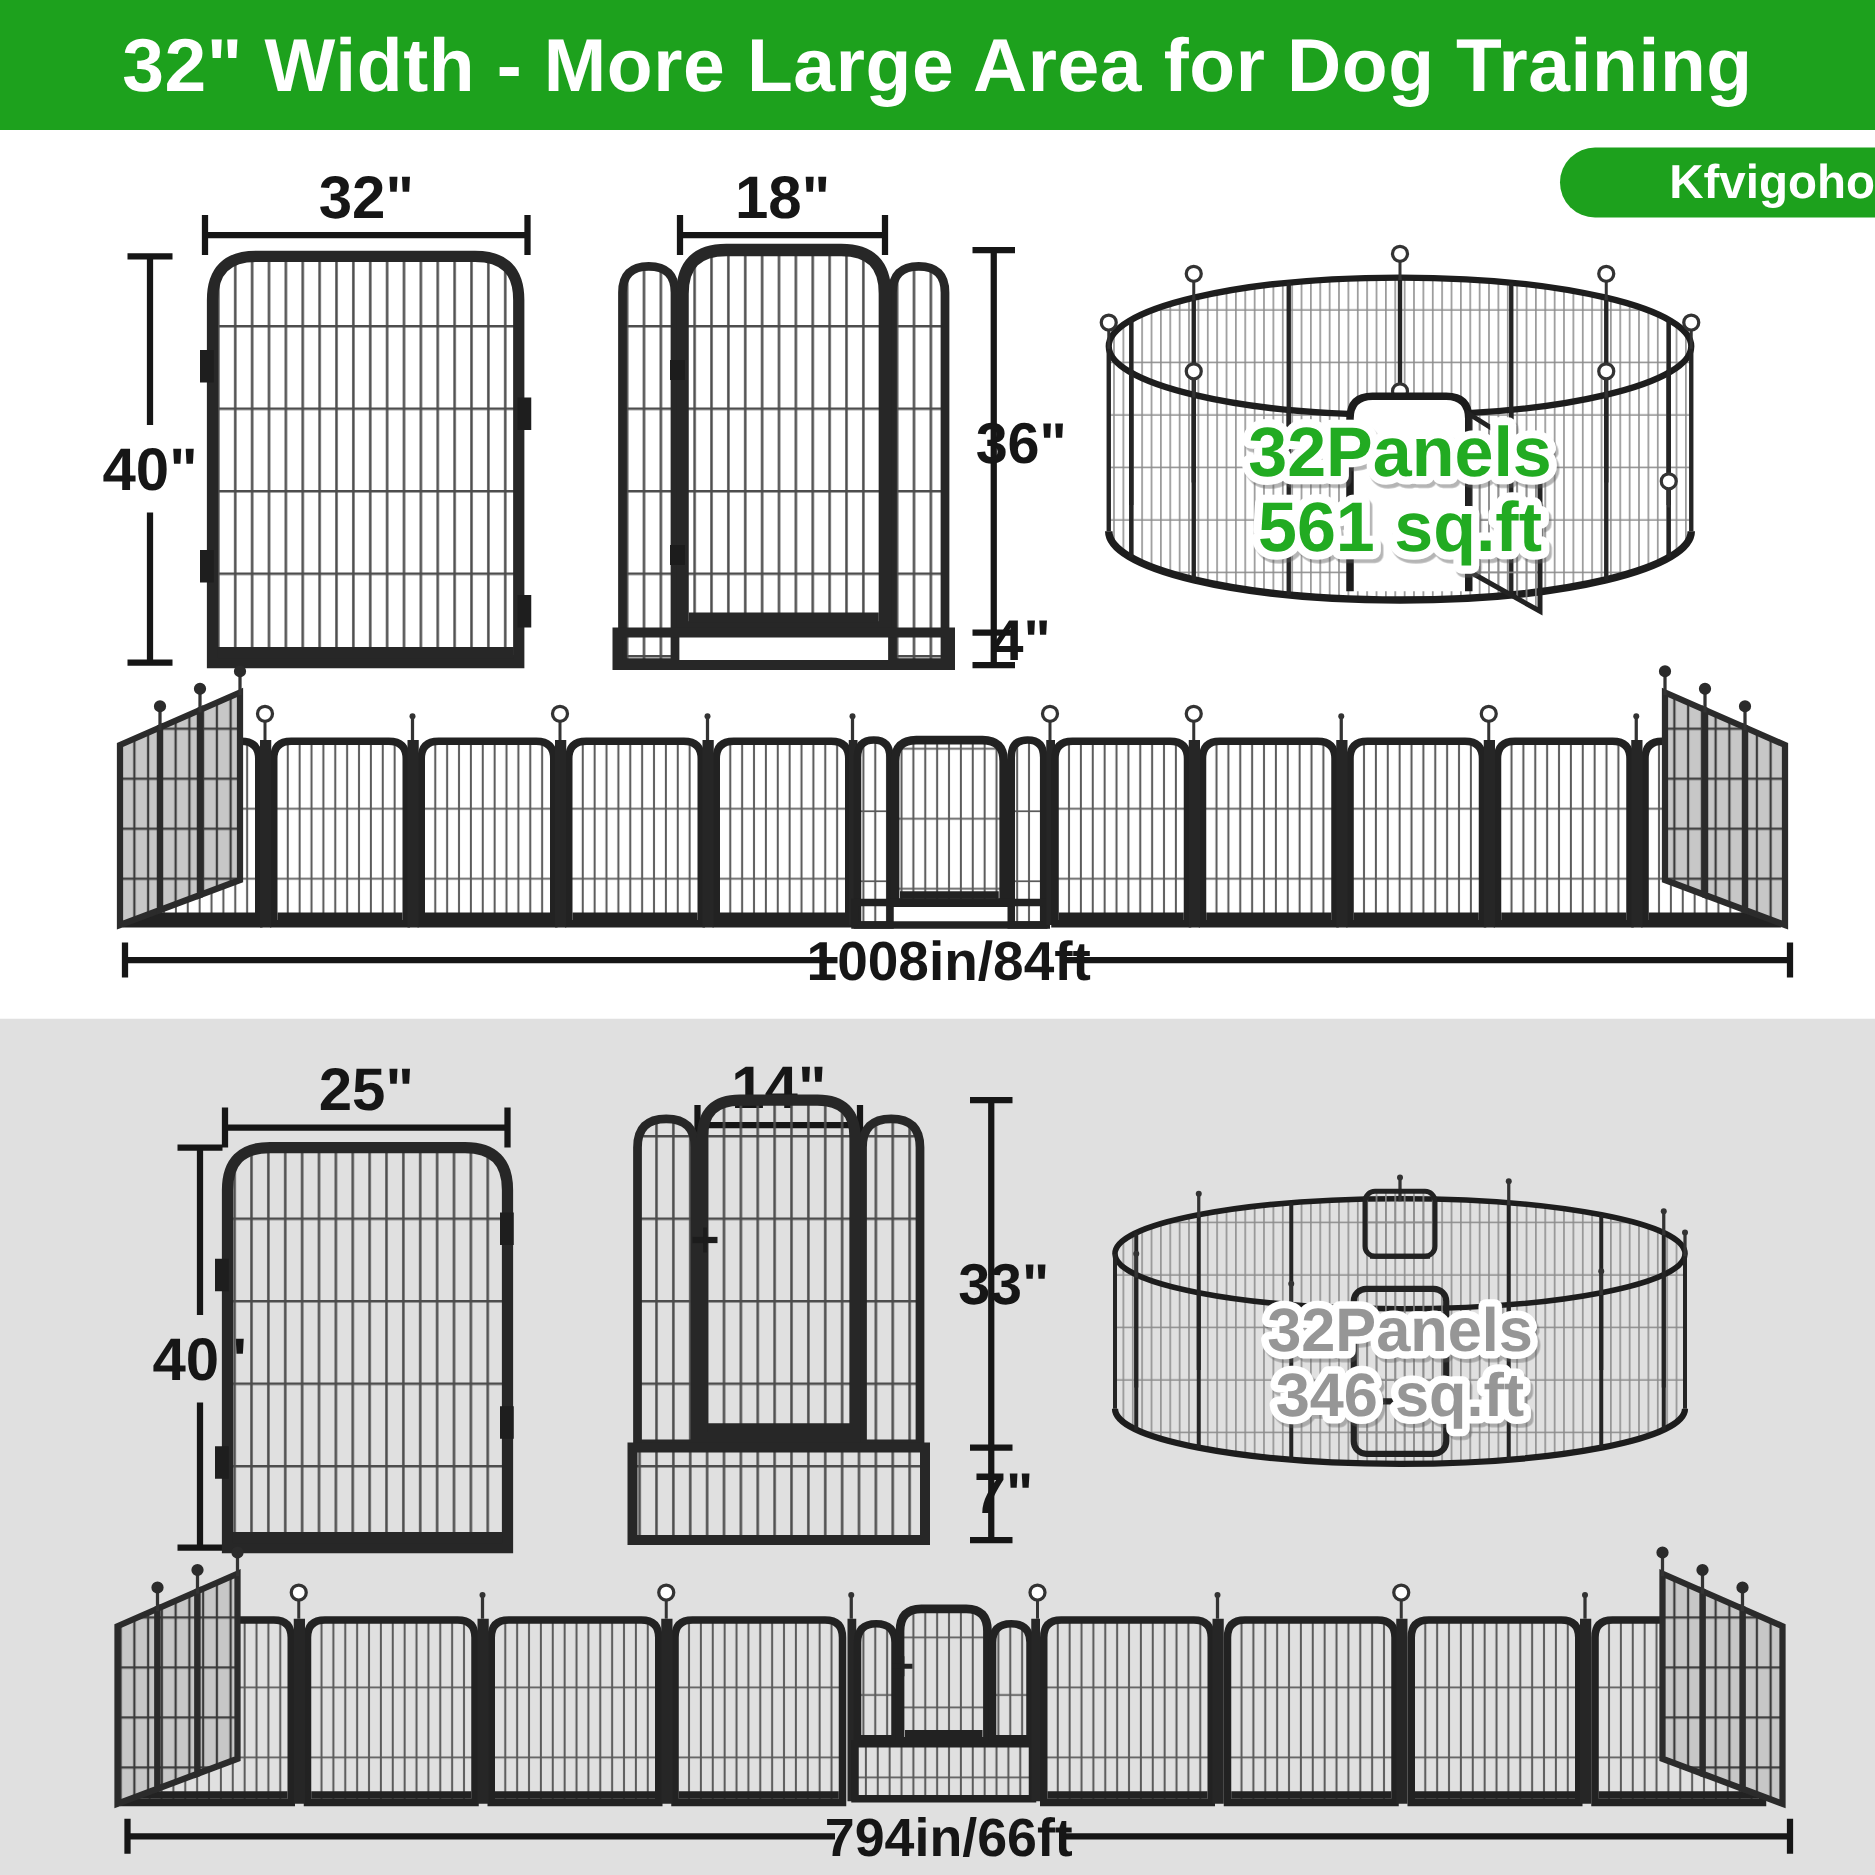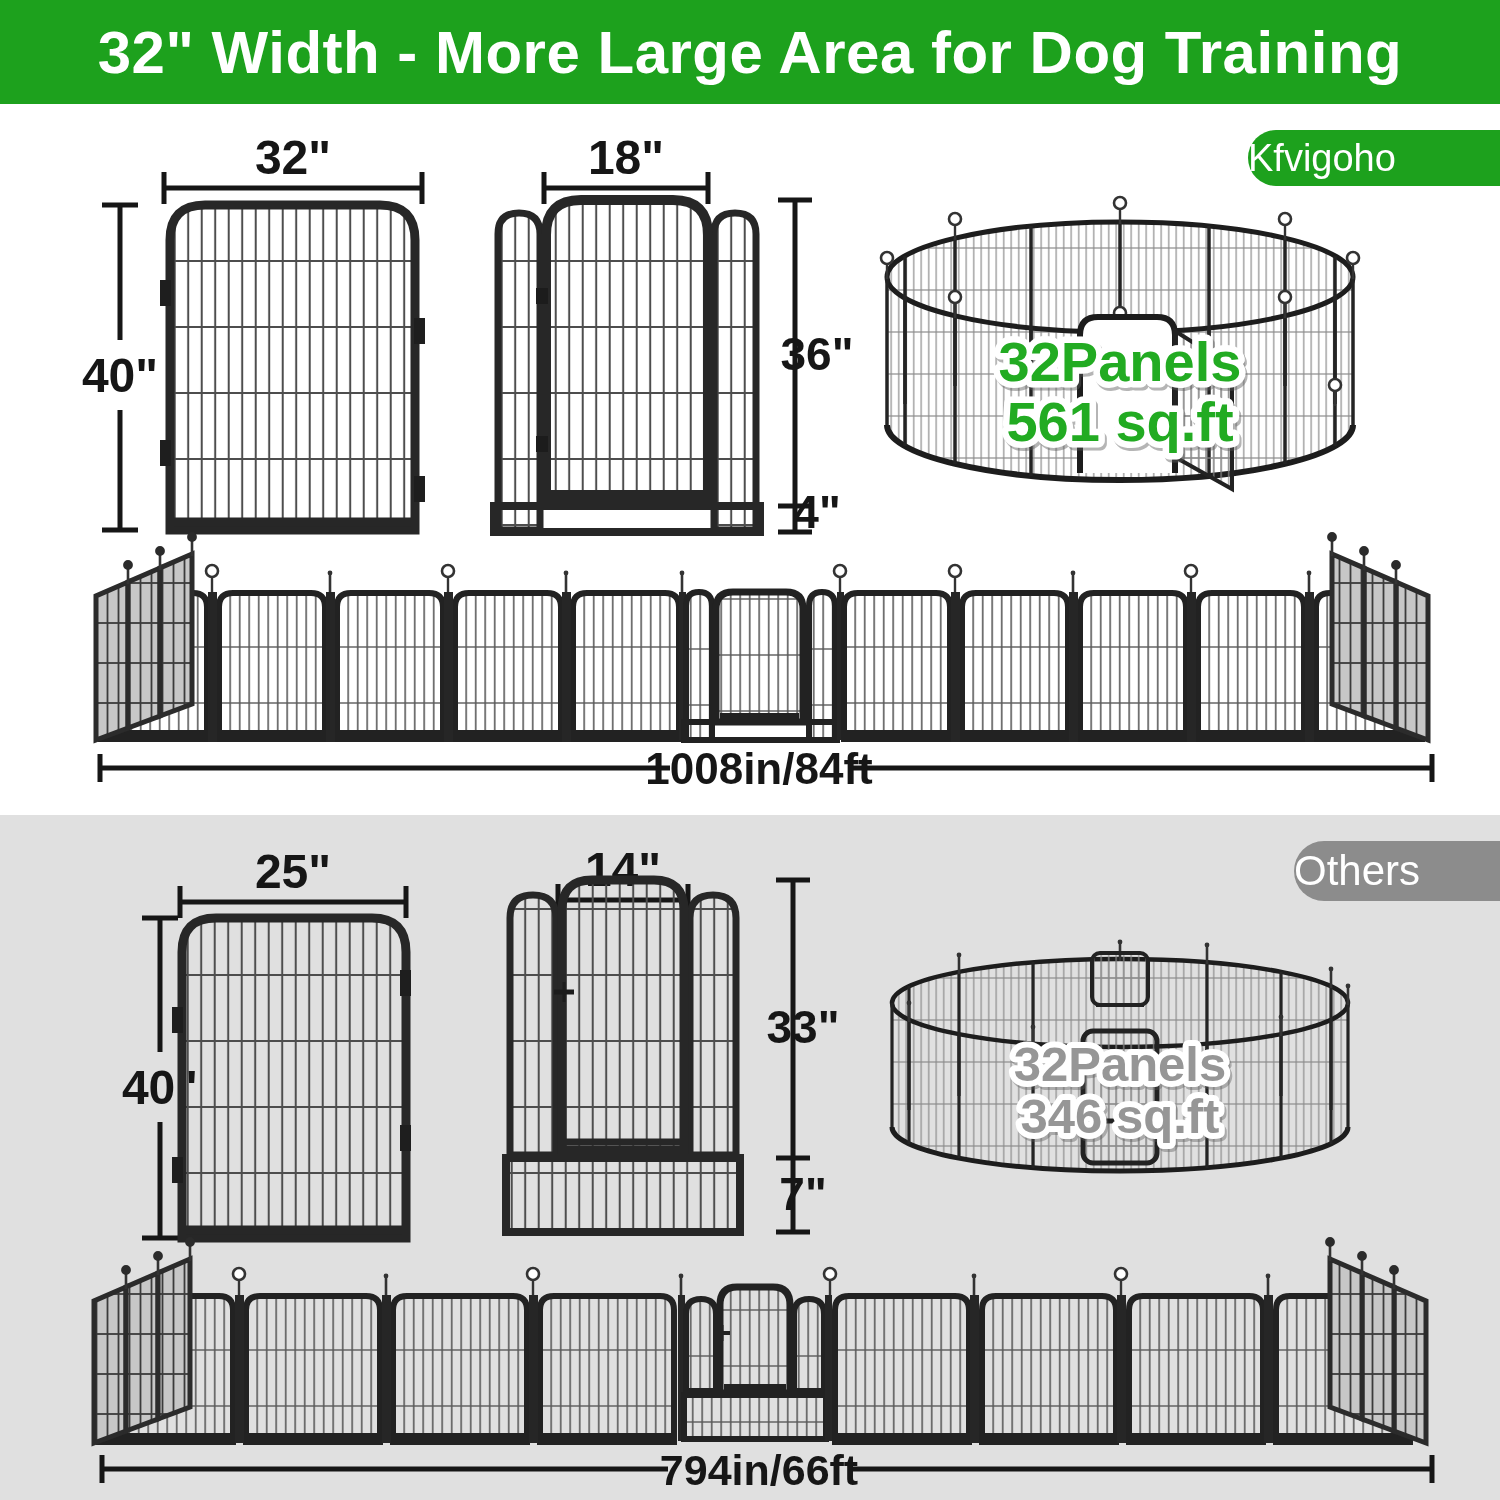--- a/index.html
+++ b/index.html
@@ -4,22 +4,22 @@
 <style>
   html,body{margin:0;padding:0;}
   body{width:1500px;height:1500px;font-family:"Liberation Sans",sans-serif;background:#fff;}
   .page{position:relative;width:1500px;height:1500px;overflow:hidden;background:#fff;}
   .banner{position:absolute;left:0;top:0;width:1500px;height:104px;background:#1da11d;
           display:flex;align-items:center;justify-content:center;}
   .banner h1{margin:0;color:#fff;font-size:60px;font-weight:700;letter-spacing:.5px;white-space:nowrap;}
   .sec{position:absolute;left:0;width:1500px;}
   .sec-k{top:104px;height:711px;background:#ffffff;}
   .sec-o{top:815px;height:685px;background:#e0e0e0;}
-  .pill{position:absolute;right:0;color:#fff;font-weight:400;display:flex;align-items:center;
-        justify-content:flex-start;white-space:nowrap;margin-top:12px;}
+  .pill{position:absolute;right:0;color:#fff;font-weight:700;display:flex;align-items:center;
+        justify-content:flex-end;white-space:nowrap;}
   .pill-brand{top:118px;width:252px;height:56px;background:#1da11d;border-radius:28px 0 0 28px;font-size:38px;}
   .pill-others{top:829px;width:206px;height:60px;background:#8c8c8c;border-radius:30px 0 0 30px;font-size:42px;}
   svg.diag{position:absolute;overflow:visible;}
   .dimtxt{font-weight:700;font-size:48px;fill:#161616;text-anchor:middle;}
   .dimtxt.small{font-size:46px;}
   .dimln{stroke:#161616;stroke-width:5;fill:none;}
   .rowtxt{font-weight:700;font-size:44px;fill:#161616;text-anchor:middle;}
   .pentxt{font-weight:700;text-anchor:middle;paint-order:stroke;stroke:#ffffff;stroke-linejoin:round;}
   .pentxt.green{fill:#22ab22;stroke-width:13px;font-size:56px;filter:drop-shadow(2px 3px 0 rgba(90,90,90,.45));}
   .pentxt.gray{fill:#969696;stroke-width:12px;font-size:49px;filter:drop-shadow(2px 3px 0 rgba(90,90,90,.4));}
@@ -79,23 +79,20 @@
   </header>
 
   <section class="sec sec-k"></section>
 
   <section class="sec sec-o"></section>
 
   <div class="pill pill-brand">
     <span>Kfvigoho</span>
   </div>
 
-  <div class="pill pill-others">
-    <span>Others</span>
-  </div>
 
   <svg class="diag" style="left:60px;top:128px" width="420" height="432" viewBox="0 0 420 432">
     <text class="dimtxt" x="233" y="46">32"</text>
     <path class="dimln" d="M104,44 V76 M104,60 H362 M362,44 V76"></path>
     <path class="dimln" d="M42,77 H78 M60,77 V212 M60,282 V402 M42,402 H78"></path>
     <text class="dimtxt" x="60" y="264">40"</text>
     <g>
       <path d="M110,402 V112 Q110,77 145,77 H320 Q355,77 355,112 V402 Z" fill="url(#mB)" stroke="#272727" stroke-width="9"></path>
       <line x1="114" y1="394" x2="351" y2="394" stroke="#272727" stroke-width="9"></line>
       <rect x="100" y="152" width="11" height="26" fill="#1e1e1e"></rect>

